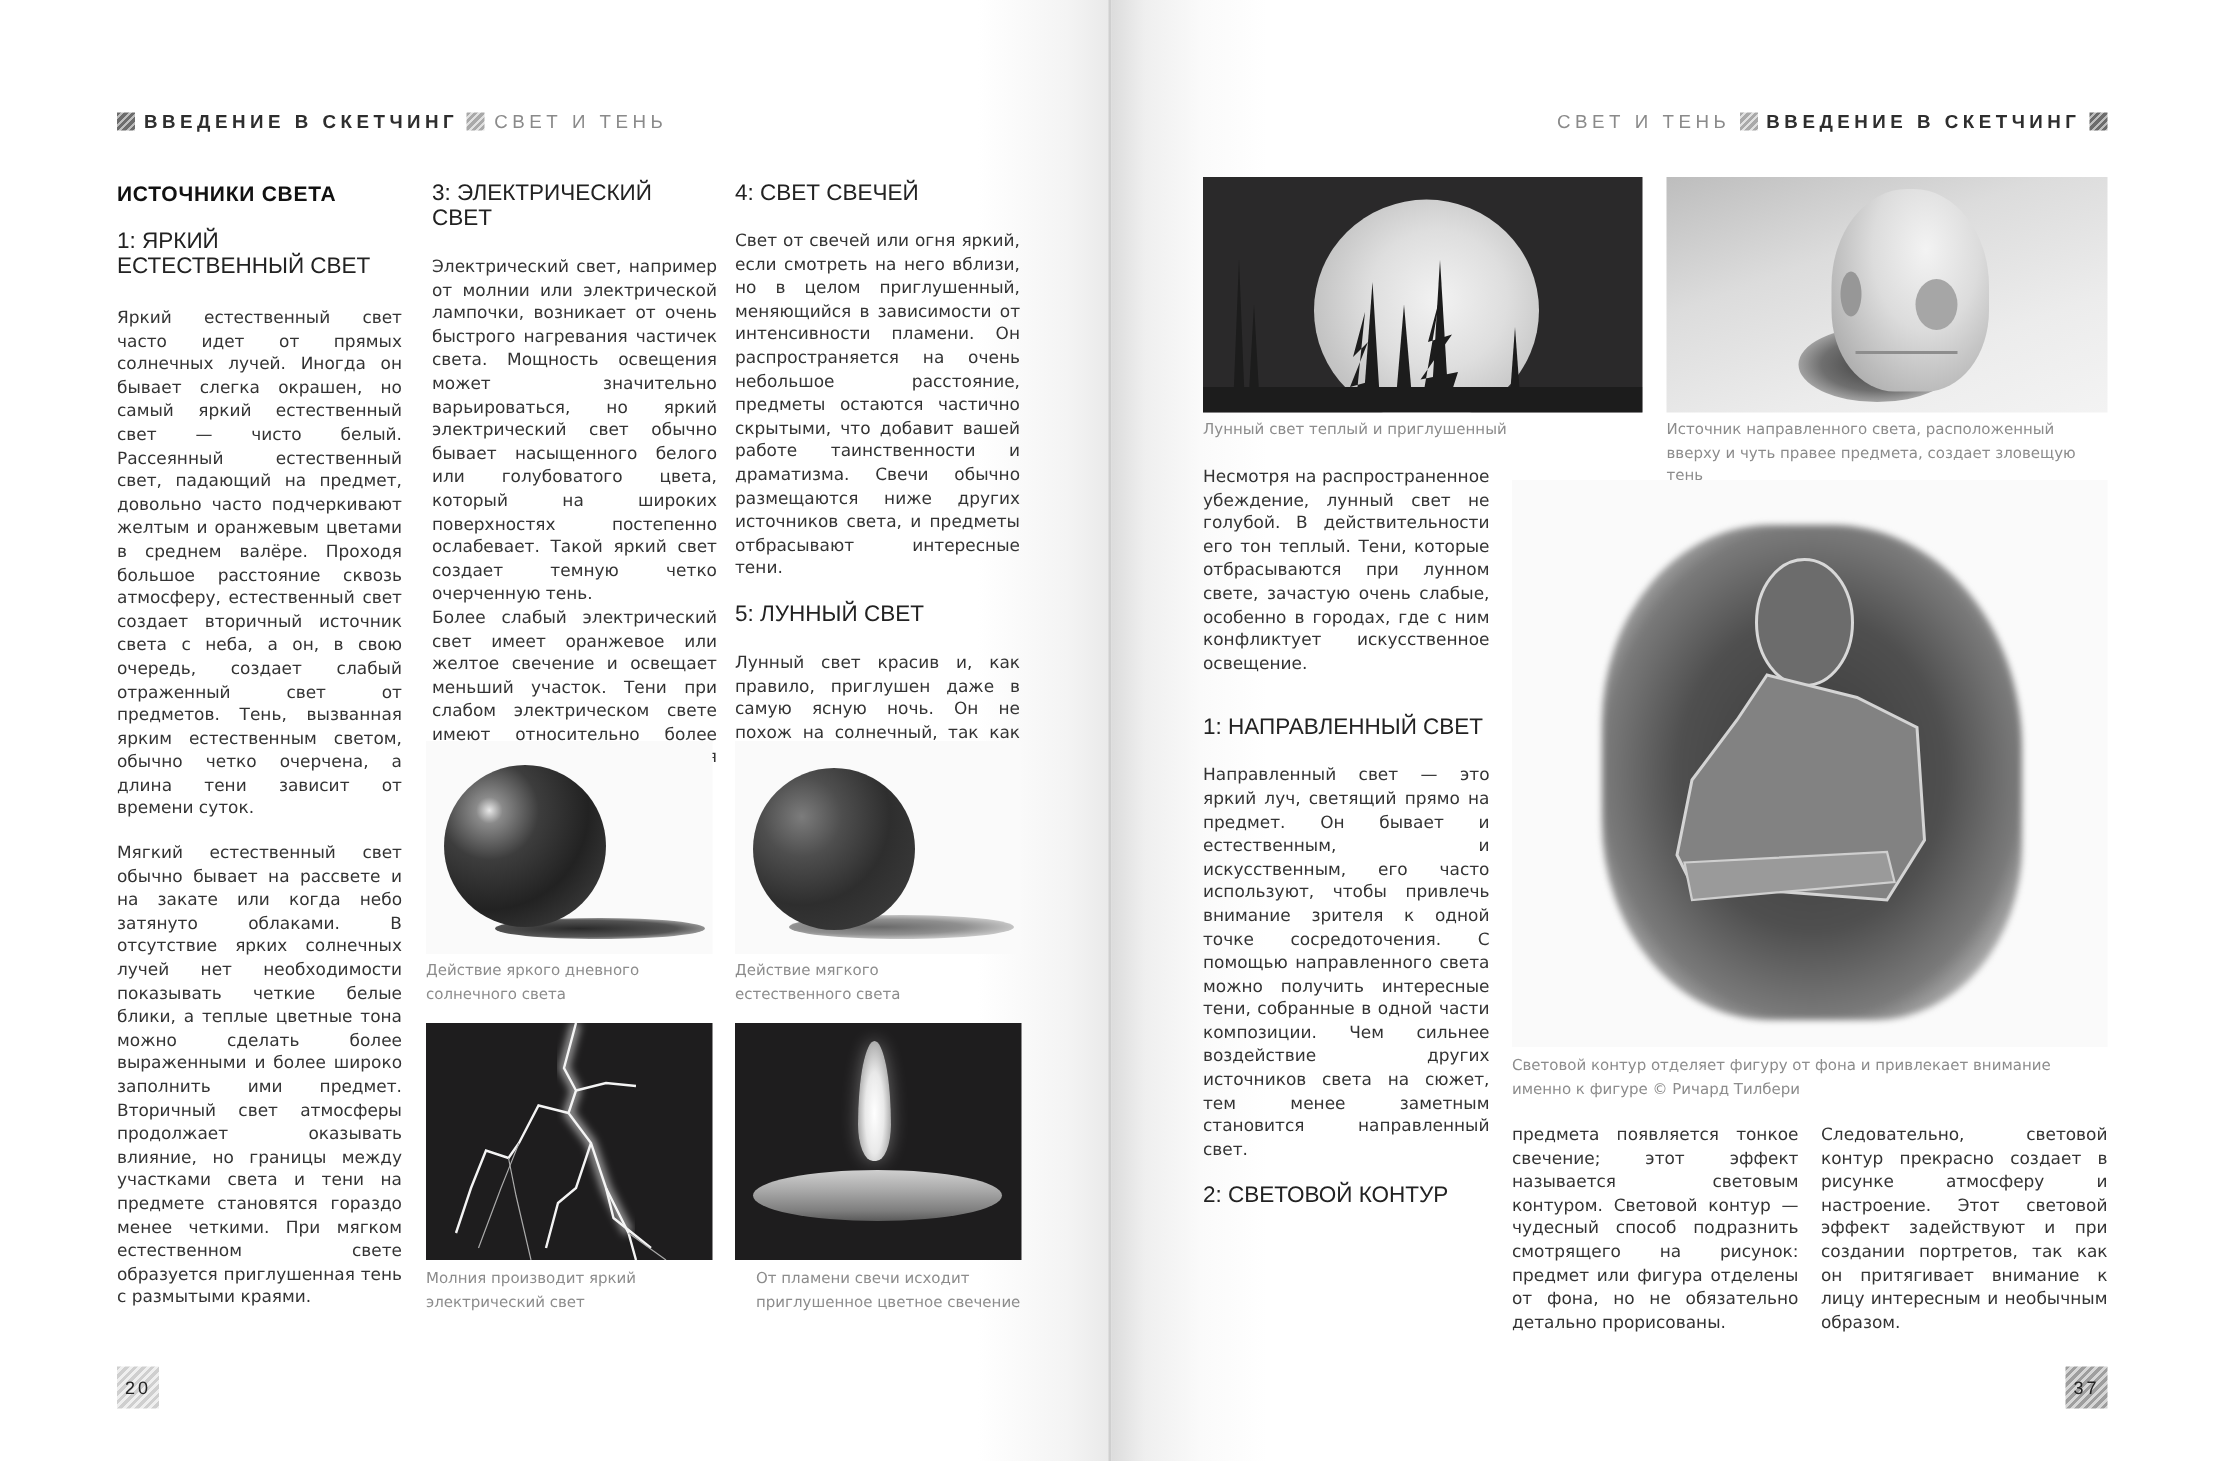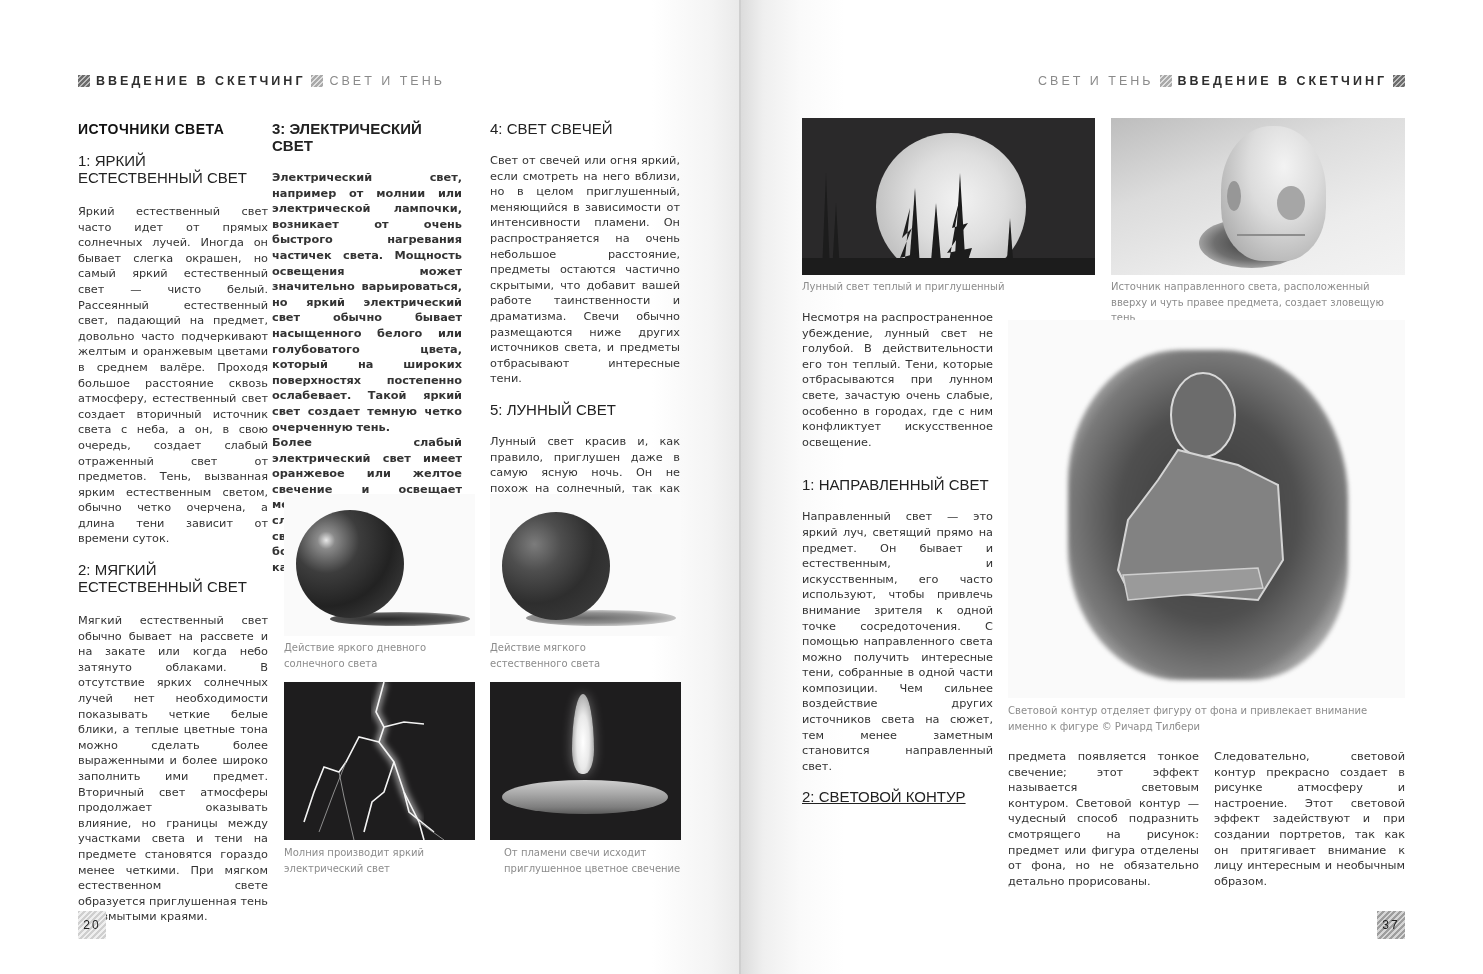--- a/index.html
+++ b/index.html
@@ -50,25 +50,24 @@
       <span class="hatch"></span>
       <span class="rh-strong">ВВЕДЕНИЕ В СКЕТЧИНГ</span>
       <span class="hatch light"></span>
       <span class="rh-light">СВЕТ И ТЕНЬ</span>
     </div>
 
     <div class="col" style="left:78px; top:120px; width:190px;">
       <div class="h-main" style="margin-bottom:14px;">ИСТОЧНИКИ СВЕТА</div>
       <div class="h-sub">1: ЯРКИЙ ЕСТЕСТВЕННЫЙ СВЕТ</div>
       <p class="body-text" style="margin-bottom:14px;">Яркий естественный свет часто идет от прямых солнечных лучей. Иногда он бывает слегка окрашен, но самый яркий естественный свет — чисто белый. Рассеянный естественный свет, падающий на предмет, довольно часто подчеркивают желтым и оранжевым цветами в среднем валёре. Проходя большое расстояние сквозь атмосферу, естественный свет создает вторичный источник света с неба, а он, в свою очередь, создает слабый отраженный свет от предметов. Тень, вызванная ярким естественным светом, обычно четко очерчена, а длина тени зависит от времени суток.</p>
-      <div class="h-sub">2: МЯГКИЙ ЕСТЕСТВЕННЫЙ СВЕТ</div>
       <p class="body-text">Мягкий естественный свет обычно бывает на рассвете и на закате или когда небо затянуто облаками. В отсутствие ярких солнечных лучей нет необходимости показывать четкие белые блики, а теплые цветные тона можно сделать более выраженными и более широко заполнить ими предмет. Вторичный свет атмосферы продолжает оказывать влияние, но границы между участками света и тени на предмете становятся гораздо менее четкими. При мягком естественном свете образуется приглушенная тень с размытыми краями.</p>
     </div>
 
-    <div class="col" style="left:272px; top:120px; width:190px;font-weight:bold;">
+    <div class="col" style="left:288px; top:120px; width:190px;">
       <div class="h-sub" style="margin-bottom:16px;">3: ЭЛЕКТРИЧЕСКИЙ СВЕТ</div>
       <p class="body-text">Электрический свет, например от молнии или электрической лампочки, возникает от очень быстрого нагревания частичек света. Мощность освещения может значительно варьироваться, но яркий электрический свет обычно бывает насыщенного белого или голубоватого цвета, который на широких поверхностях постепенно ослабевает. Такой яркий свет создает темную четко очерченную тень.</p>
       <p class="body-text">Более слабый электрический свет имеет оранжевое или желтое свечение и освещает меньший участок. Тени при слабом электрическом свете имеют относительно более светлый валёр и кажутся размытыми.</p>
     </div>
 
     <div class="col" style="left:490px; top:120px; width:190px;">
       <div class="h-sub" style="margin-bottom:16px;">4: СВЕТ СВЕЧЕЙ</div>
       <p class="body-text" style="margin-bottom:14px;">Свет от свечей или огня яркий, если смотреть на него вблизи, но в целом приглушенный, меняющийся в зависимости от интенсивности пламени. Он распространяется на очень небольшое расстояние, предметы остаются частично скрытыми, что добавит вашей работе таинственности и драматизма. Свечи обычно размещаются ниже других источников света, и предметы отбрасывают интересные тени.</p>
       <div class="h-sub" style="margin-bottom:16px;">5: ЛУННЫЙ СВЕТ</div>
       <p class="body-text">Лунный свет красив и, как правило, приглушен даже в самую ясную ночь. Он не похож на солнечный, так как луна только отражает свет солнца от своей поверхности.</p>
@@ -157,21 +156,21 @@
         <div style="position:absolute; left:6px; top:55px; width:14px; height:30px; border-radius:50%; background:#979797;"></div>
         <div style="position:absolute; left:16px; top:108px; width:68px; height:2px; background:#8d8d8d;"></div>
       </div>
     </div>
     <div class="col caption" style="left:370px; top:279px; width:296px;">Источник направленного света, расположенный вверху и чуть правее предмета, создает зловещую тень</div>
 
     <div class="col" style="left:61px; top:310px; width:191px;">
       <p class="body-text" style="margin-bottom:26px;">Несмотря на распространенное убеждение, лунный свет не голубой. В действительности его тон теплый. Тени, которые отбрасываются при лунном свете, зачастую очень слабые, особенно в городах, где с ним конфликтует искусственное освещение.</p>
       <div class="h-sub" style="margin-bottom:16px;">1: НАПРАВЛЕННЫЙ СВЕТ</div>
       <p class="body-text" style="margin-bottom:14px;">Направленный свет — это яркий луч, светящий прямо на предмет. Он бывает и естественным, и искусственным, его часто используют, чтобы привлечь внимание зрителя к одной точке сосредоточения. С помощью направленного света можно получить интересные тени, собранные в одной части композиции. Чем сильнее воздействие других источников света на сюжет, тем менее заметным становится направленный свет.</p>
-      <div class="h-sub" style="margin-bottom:28px;text-decoration:underline;">2: СВЕТОВОЙ КОНТУР</div>
+      <div class="h-sub" style="margin-bottom:28px;">2: СВЕТОВОЙ КОНТУР</div>
     </div>
 
     <div class="figure img-portrait" style="left:267px; top:320px; width:397px; height:378px;">
       <div style="position:absolute; left:60px; top:30px; width:280px; height:330px; border-radius:40% 45% 35% 40%; background:radial-gradient(ellipse at 50% 50%, #3a3a3a 0%, #4f4f4f 45%, #7a7a7a 70%, rgba(200,200,200,0.4) 90%, rgba(250,250,250,0) 100%); filter: blur(2px);"></div>
       <svg width="397" height="378" viewBox="0 0 397 378" style="position:absolute; left:0; top:0;">
         <ellipse cx="195" cy="95" rx="32" ry="42" fill="#6c6c6c" stroke="#d8d8d8" stroke-width="2"></ellipse>
         <path d="M170 130 L150 160 L120 200 L110 250 L120 270 L250 280 L275 240 L270 165 L230 145 Z" fill="#828282" stroke="#d4d4d4" stroke-width="2"></path>
         <path d="M115 255 L250 248 L255 268 L120 280 Z" fill="#9a9a9a" stroke="#cfcfcf" stroke-width="1.5"></path>
       </svg>
     </div>

